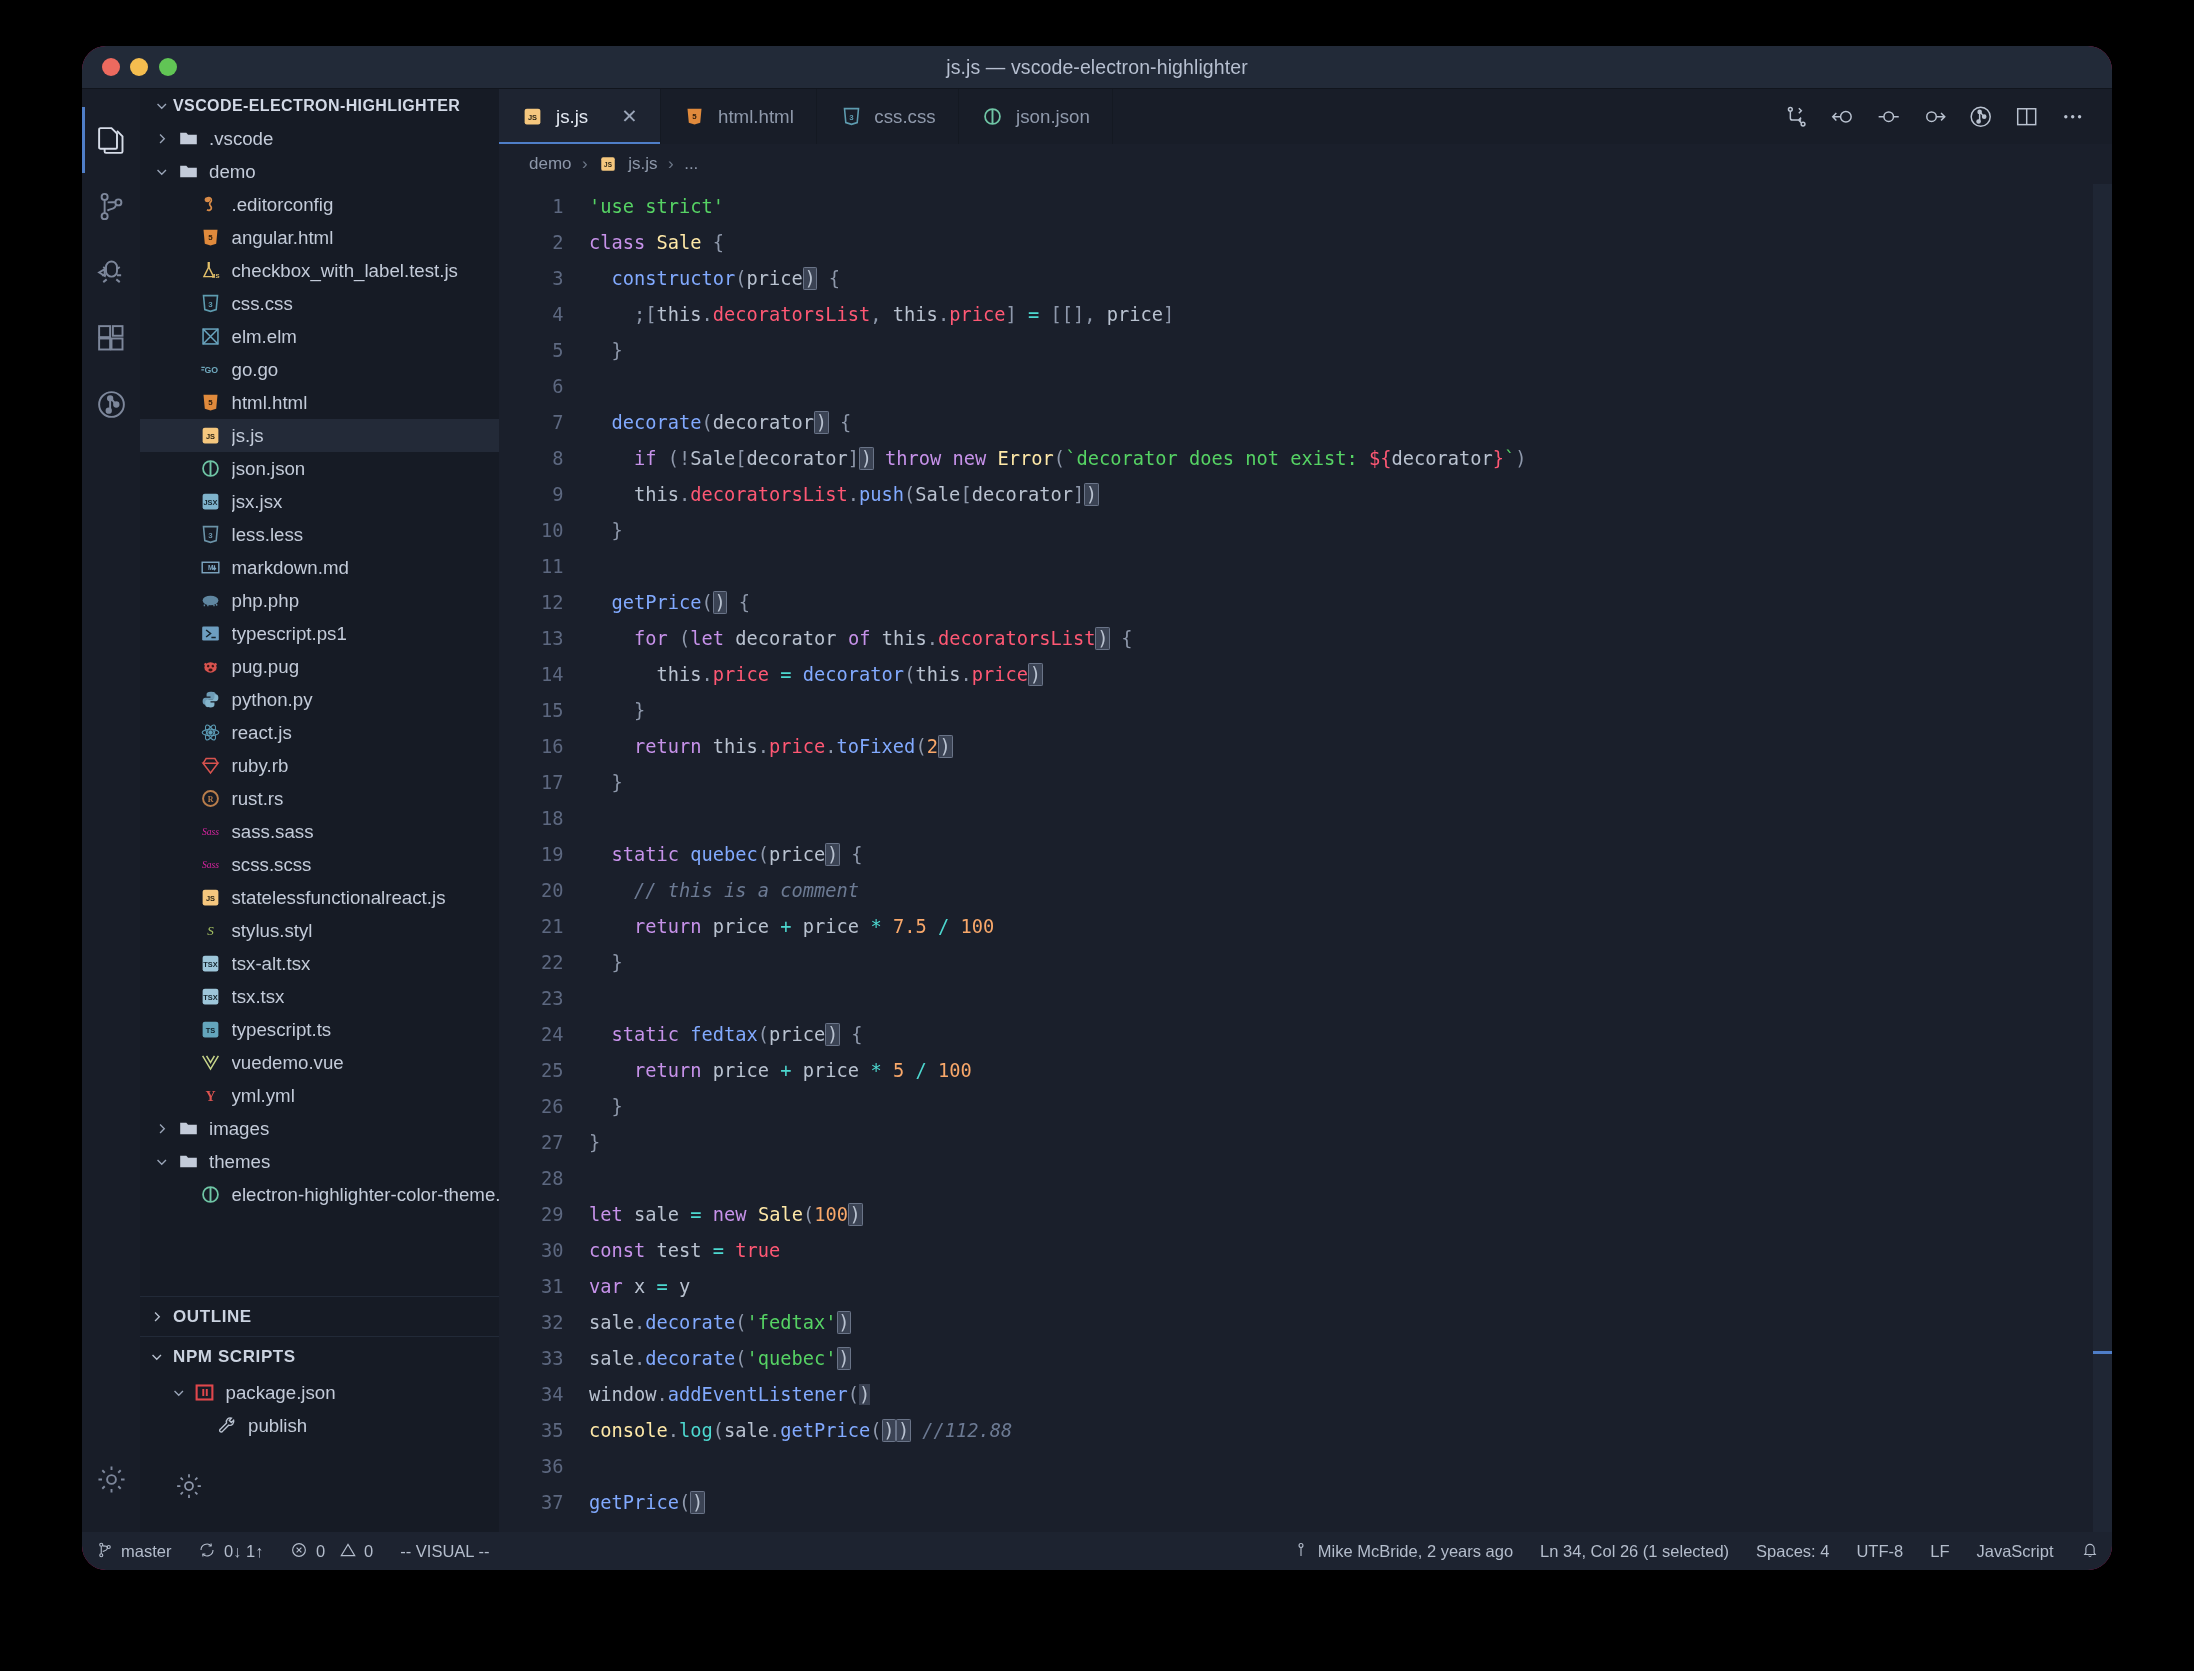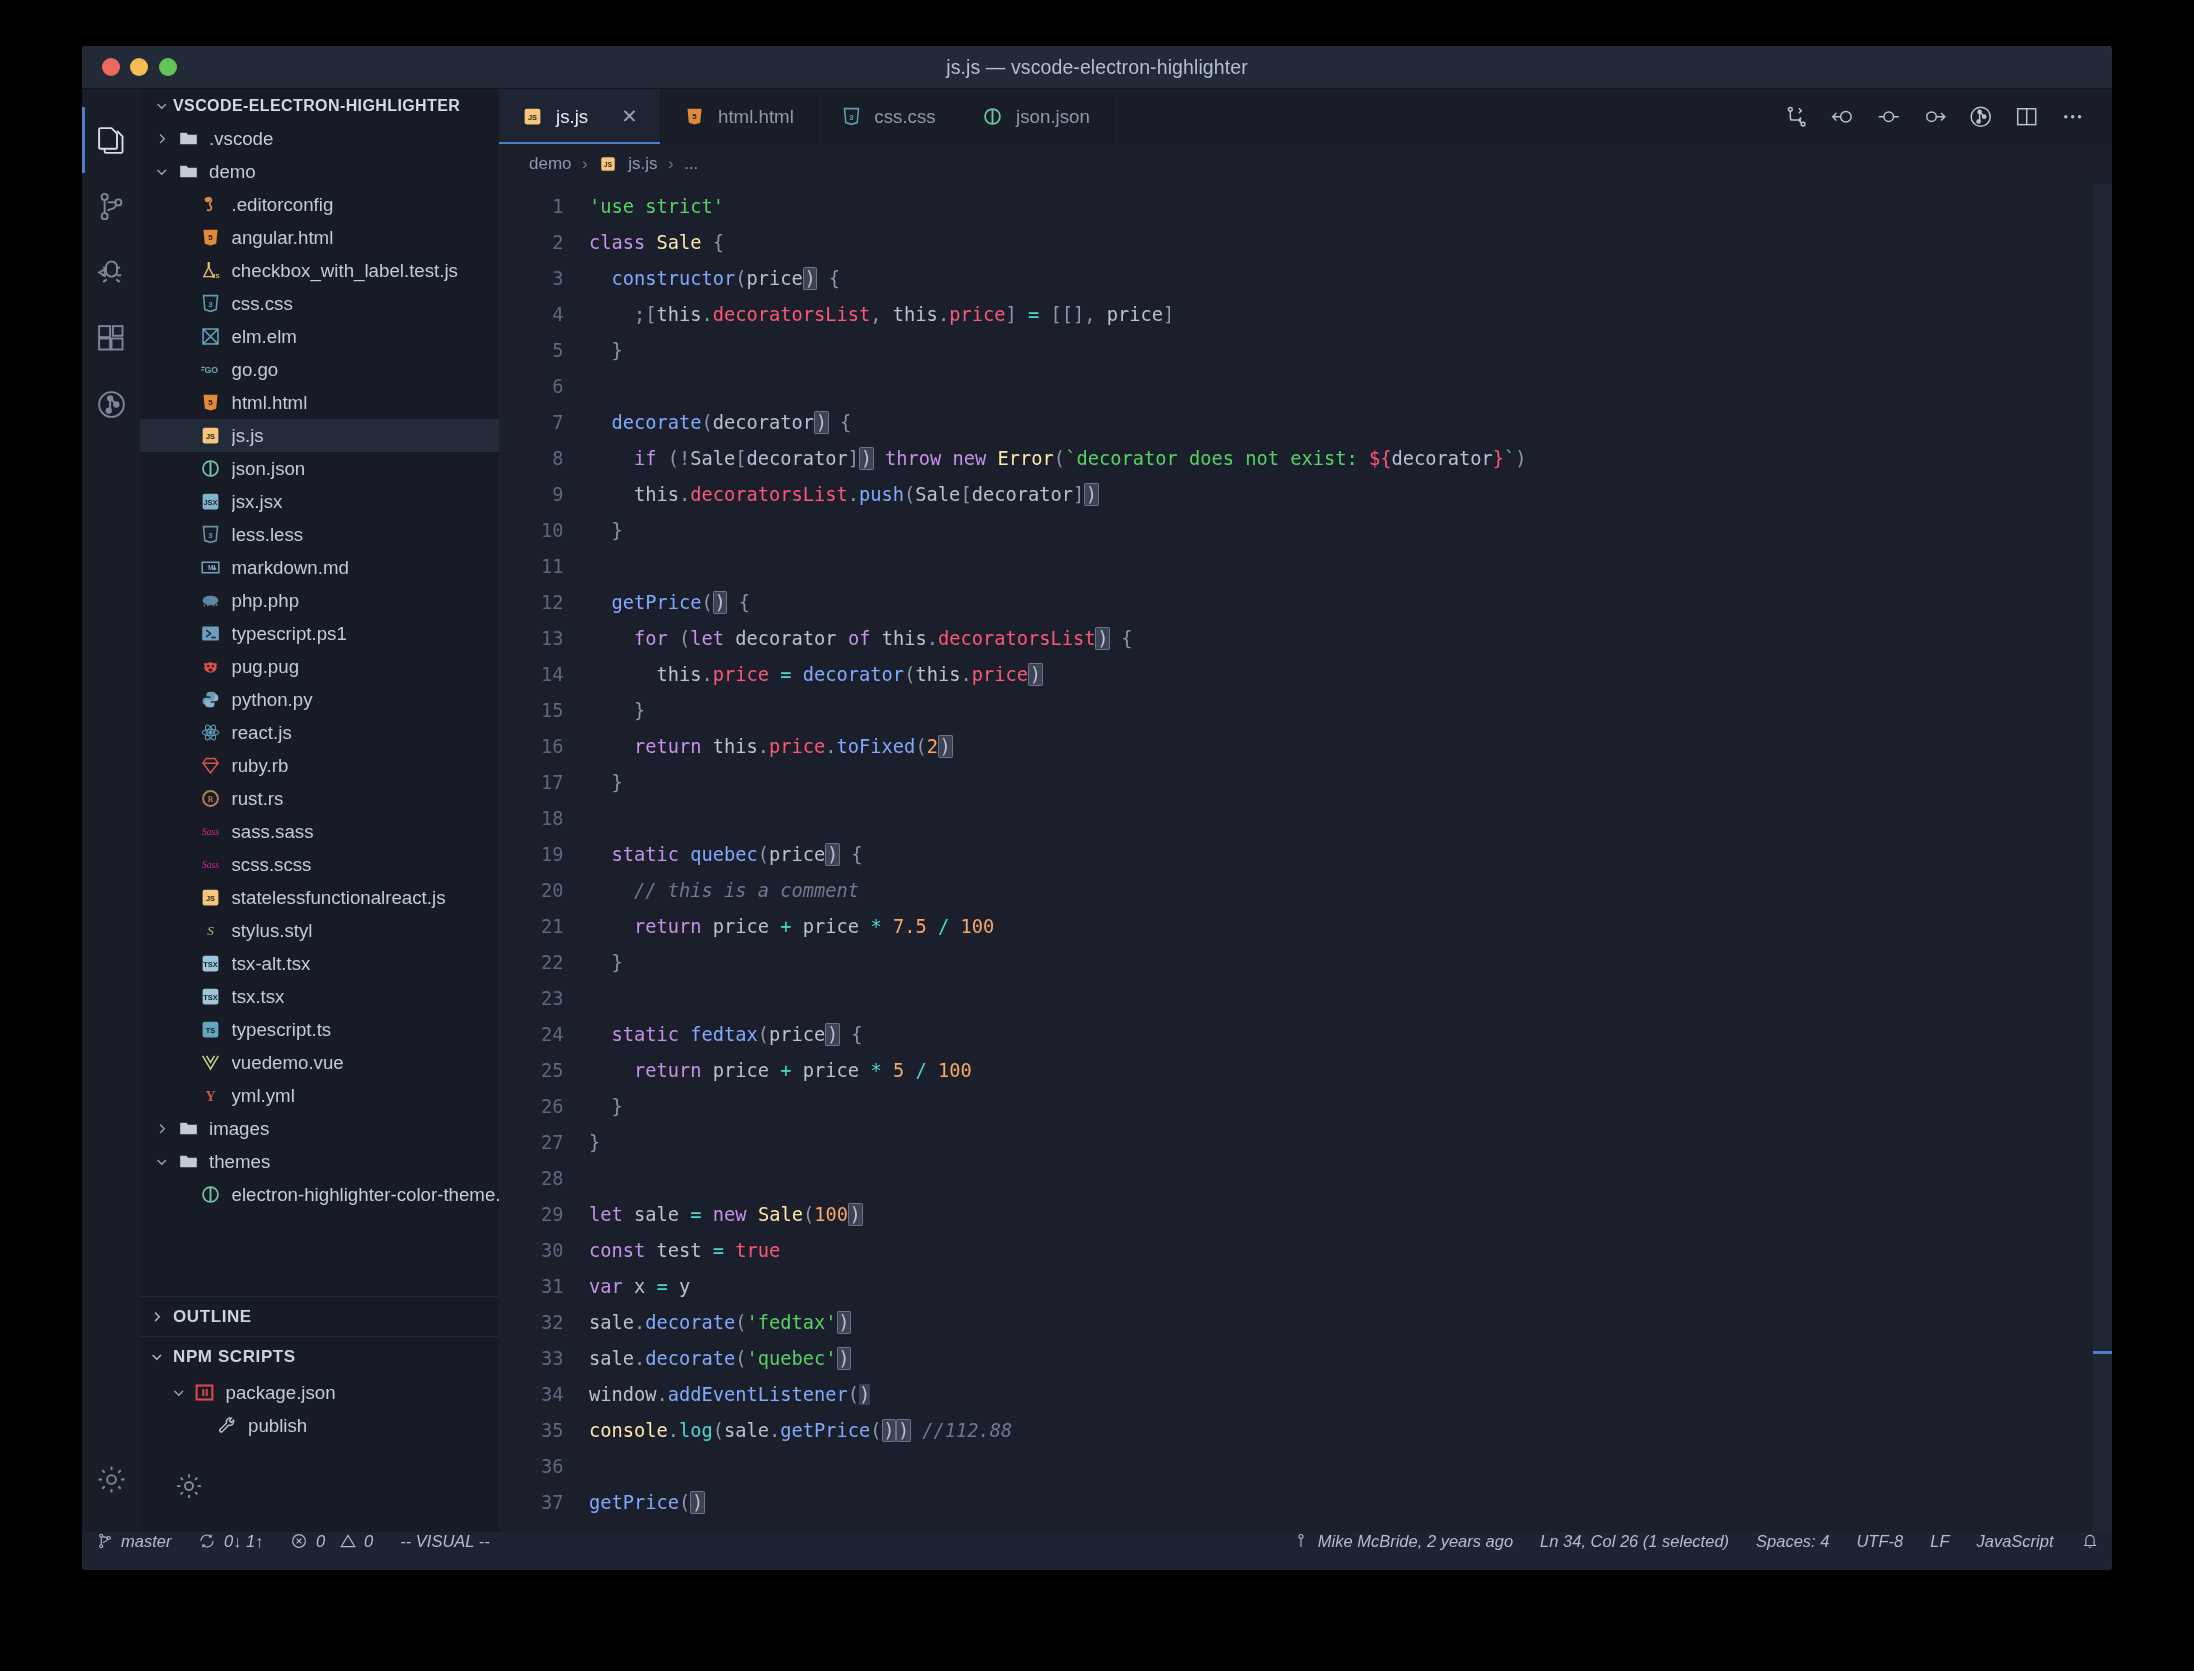--- a/index.html
+++ b/index.html
@@ -1,20 +1,20 @@
 <!DOCTYPE html>
 <html style="font-size:12px"><head>
 <meta charset="utf-8">
 <style>
   html,body{margin:0;padding:0;background:#000;}
   body{width:2194px;height:1672px;overflow:hidden;font-family:"Liberation Sans",sans-serif;}
 
   #window{
     position:absolute;left:82px;top:46px;width:2030px;height:1524px;
-    background:#be185d;border-radius:4px;overflow:hidden;
+    background:#be185d;border-radius:24px;overflow:hidden;
     box-shadow:0 13.5px 45px rgba(0,0,0,.7);
   }
 
   
   #titlebar{
     height:42px;background:#222a38;display:flex;align-items:center;
     position:relative;border-bottom:0.7px solid #11151d;
   }
   #traffic{display:flex;gap:10.5px;padding-left:19.5px;}
   .dot{width:18px;height:18px;border-radius:50%;}
@@ -133,21 +133,21 @@
   #scrollbar{
     position:absolute;right:0;top:0;width:19.5px;height:100%;background:#1f2634;
   }
   #scroll-marker{position:absolute;right:0;width:19.5px;height:3px;background:#4f7ec8;top:1167px;}
 
   
   #statusbar{
     height:39px;background:#1d2330;display:flex;align-items:center;
     color:#b4bdcc;font-size:16.5px;
   }
-  .sb{display:flex;align-items:flex-start;gap:7.5px;padding:0 13.5px;height:39px;white-space:nowrap;font-style:italic;}
+  .sb{display:flex;align-items:center;gap:7.5px;padding:0 13.5px;height:39px;white-space:nowrap;}
   .sb svg{width:18px;height:18px;}
   #sb-right{margin-left:auto;display:flex;align-items:center;}
 </style>
 </head>
 <body>
 
 <div id="window">
 
   <div id="titlebar">
     <div id="traffic">

